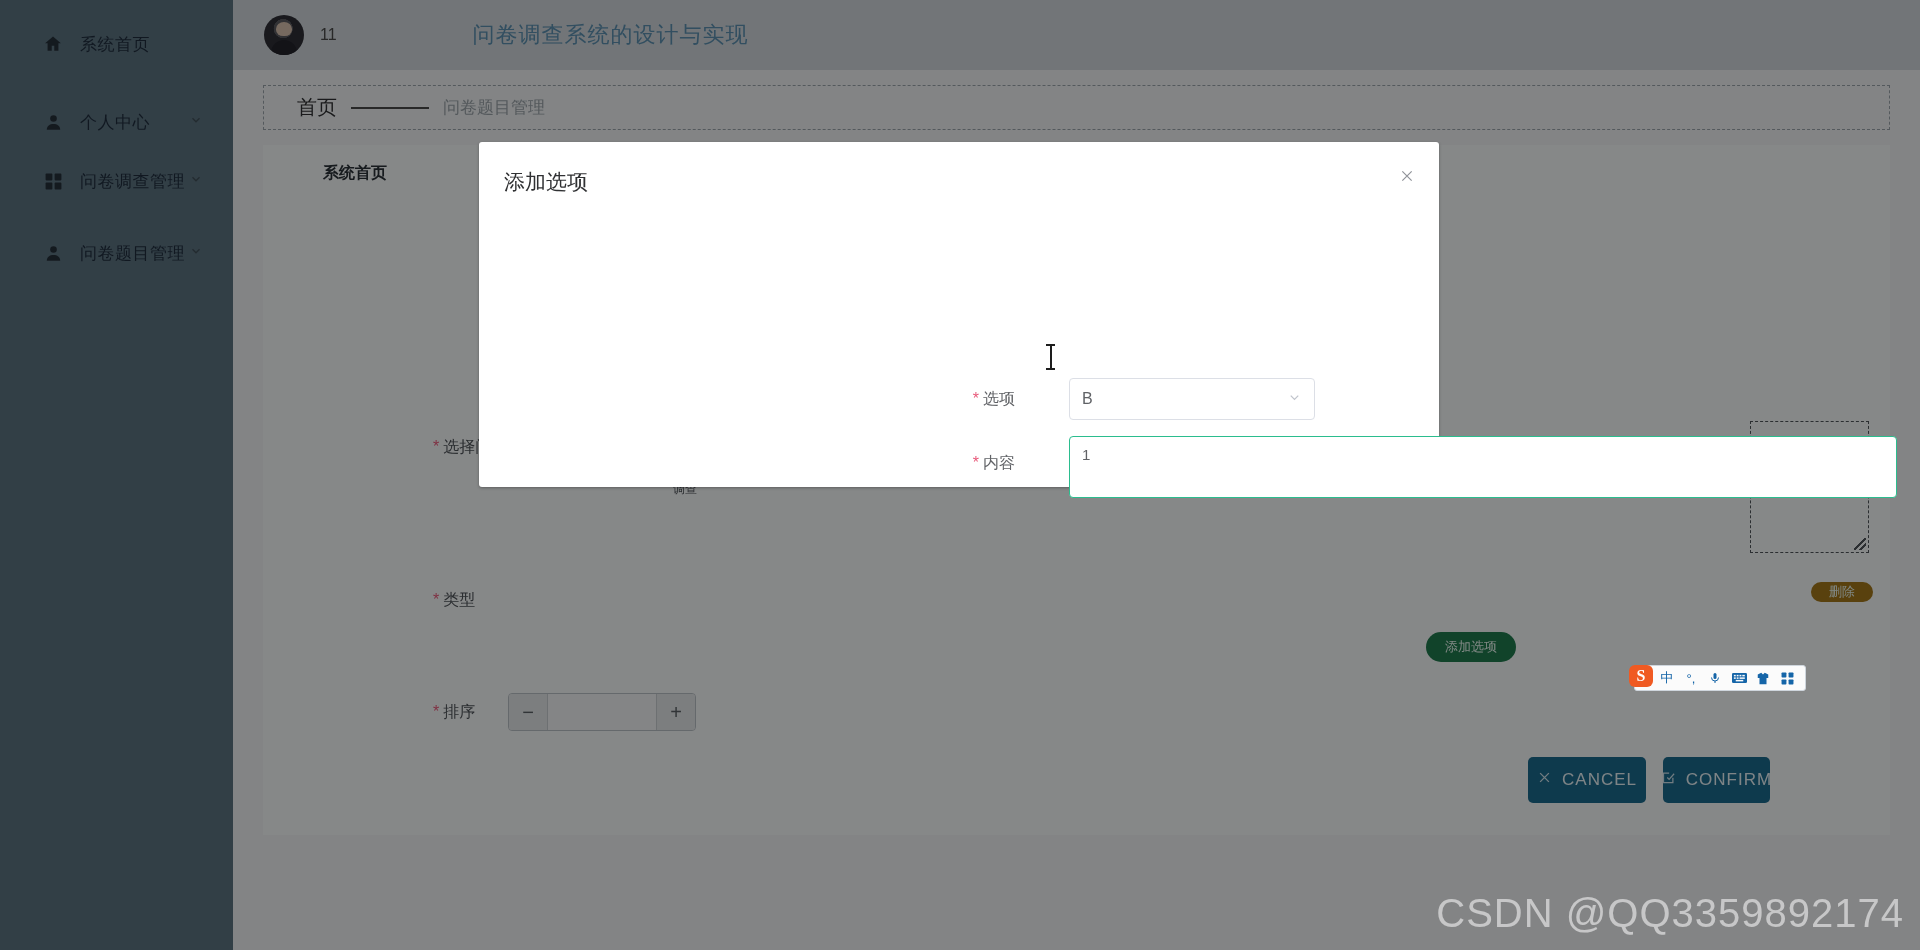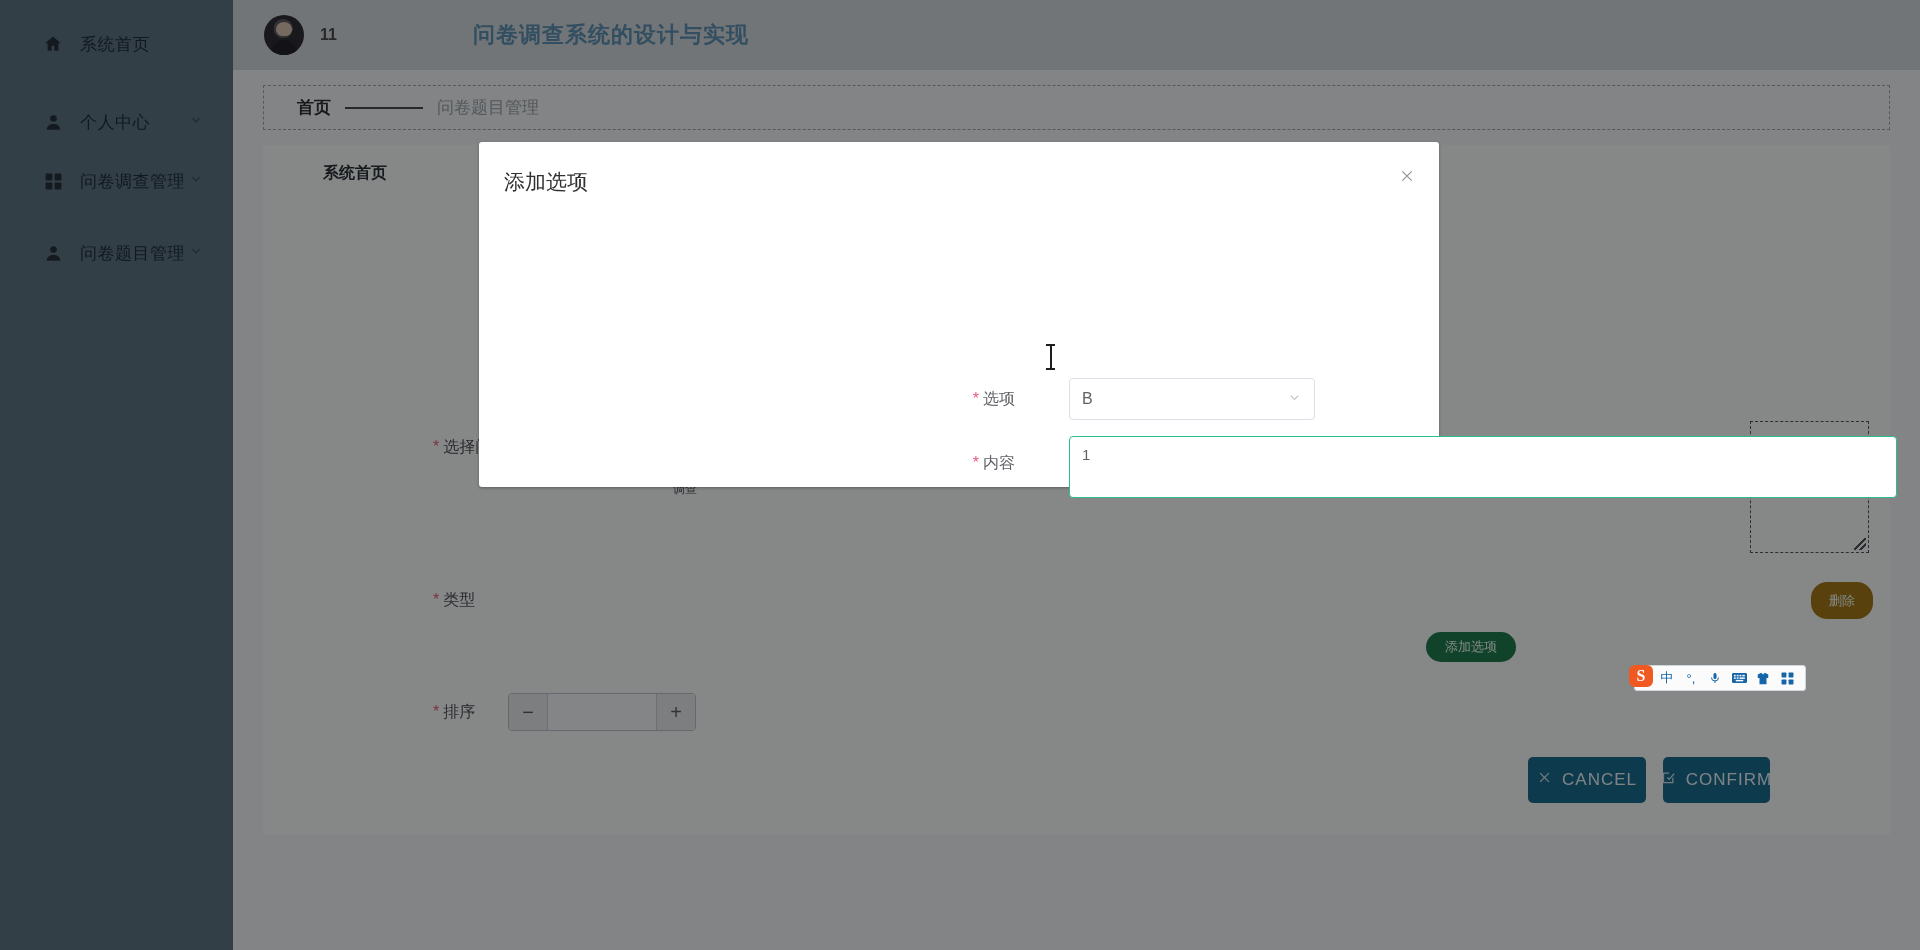--- a/index.html
+++ b/index.html
@@ -25,21 +25,21 @@
   }
   .side-icon { width: 22px; height: 22px; margin-right: 16px; flex: none;
                display: flex; align-items: center; justify-content: center; }
   .side-icon svg { display: block; }
   .side-label { flex: 1; white-space: nowrap; }
   .side-arrow { margin-right: 30px; opacity: .55; }
 
   .topbar {
     position: absolute; left: 233px; top: 0; width: 1687px; height: 70px;
     background: #cfd6da;
-    display: flex; align-items: center; font-weight: bold;
+    display: flex; align-items: center;
   }
   .avatar {
     width: 40px; height: 40px; border-radius: 50%; margin-left: 31px;
     background: radial-gradient(circle at 48% 34%, #5a5a60 0 28%, #2e2e36 29% 100%);
     position: relative; overflow: hidden; flex: none;
   }
   .avatar::after {
     content: ""; position: absolute; left: 7px; bottom: 0; width: 26px; height: 15px;
     background: #23232b; border-radius: 13px 13px 0 0;
   }
@@ -51,21 +51,21 @@
   .apptitle {
     margin-left: 136px; font-size: 22px; color: #5b8fb0; letter-spacing: 1px;
   }
 
   .content { position: absolute; left: 233px; top: 70px; width: 1687px; height: 880px; background: #eef1f3; }
 
   .breadcrumb-box {
     position: absolute; left: 30px; top: 15px; width: 1627px; height: 45px;
     border: 1px dashed #9aa3a9; display: flex; align-items: center; padding-left: 33px;
   }
-  .bc-home { font-size: 17px; color: #303133; font-weight: 700; }
+  .bc-home { font-size: 20px; color: #303133; font-weight: 400; }
   .bc-dash { width: 78px; height: 0; border-top: 2px solid #4a4a4a; margin: 0 14px; }
   .bc-cur { font-size: 17px; color: #9aa2a8; }
 
   .panel {
     position: absolute; left: 30px; top: 75px; width: 1627px; height: 690px;
     background: #f5f7f8;
   }
   .tabs { position: absolute; left: 0; top: 0; height: 56px; display: flex; align-items: center; }
   .tab { font-size: 16px; color: #2a3238; font-weight: 700; padding: 0 18px; }
   .tab.muted { color: #4b5660; font-weight: 700; }
@@ -276,21 +276,21 @@
           <span class="req">*</span><span>选择问卷</span>
         </div>
         <div class="sub-text" style="left:410px; top:336px">调查</div>
 
         <div class="dashed-area" style="left:1487px; top:276px; width:119px; height:132px;"></div>
 
         <div class="form-label" style="left:170px; top:445px">
           <span class="req">*</span><span>类型</span>
         </div>
 
-        <button class="pill-btn btn-delete" style="left:1548px; top:437px; width:62px; height:37px">删除</button>
+        <button class="pill-btn btn-delete" style="left:1548px; top:437px; width:62px; height:20px">删除</button>
 
         <button class="pill-btn btn-addopt" style="left:1163px; top:487px; width:90px; height:30px">添加选项</button>
 
         <div class="form-label" style="left:170px; top:557px">
           <span class="req">*</span><span>排序</span>
         </div>
         <div class="stepper" style="left:245px; top:548px">
           <span class="step-btn">−</span>
           <span class="step-field"></span>
           <span class="step-btn">+</span>
@@ -386,13 +386,14 @@
     <span class="ime-i">
       <svg width="13" height="13" viewBox="0 0 24 24" fill="#1565a8">
           <rect x="1" y="1" width="9" height="9" rx="1.4"></rect>
           <rect x="14" y="1" width="9" height="9" rx="1.4"></rect>
           <rect x="1" y="14" width="9" height="9" rx="1.4"></rect>
           <rect x="14" y="14" width="9" height="9" rx="1.4"></rect>
         </svg>
     </span>
   </div>
 
+  <div class="watermark">CSDN @QQ3359892174</div>
 </div>
 
 </body></html>

